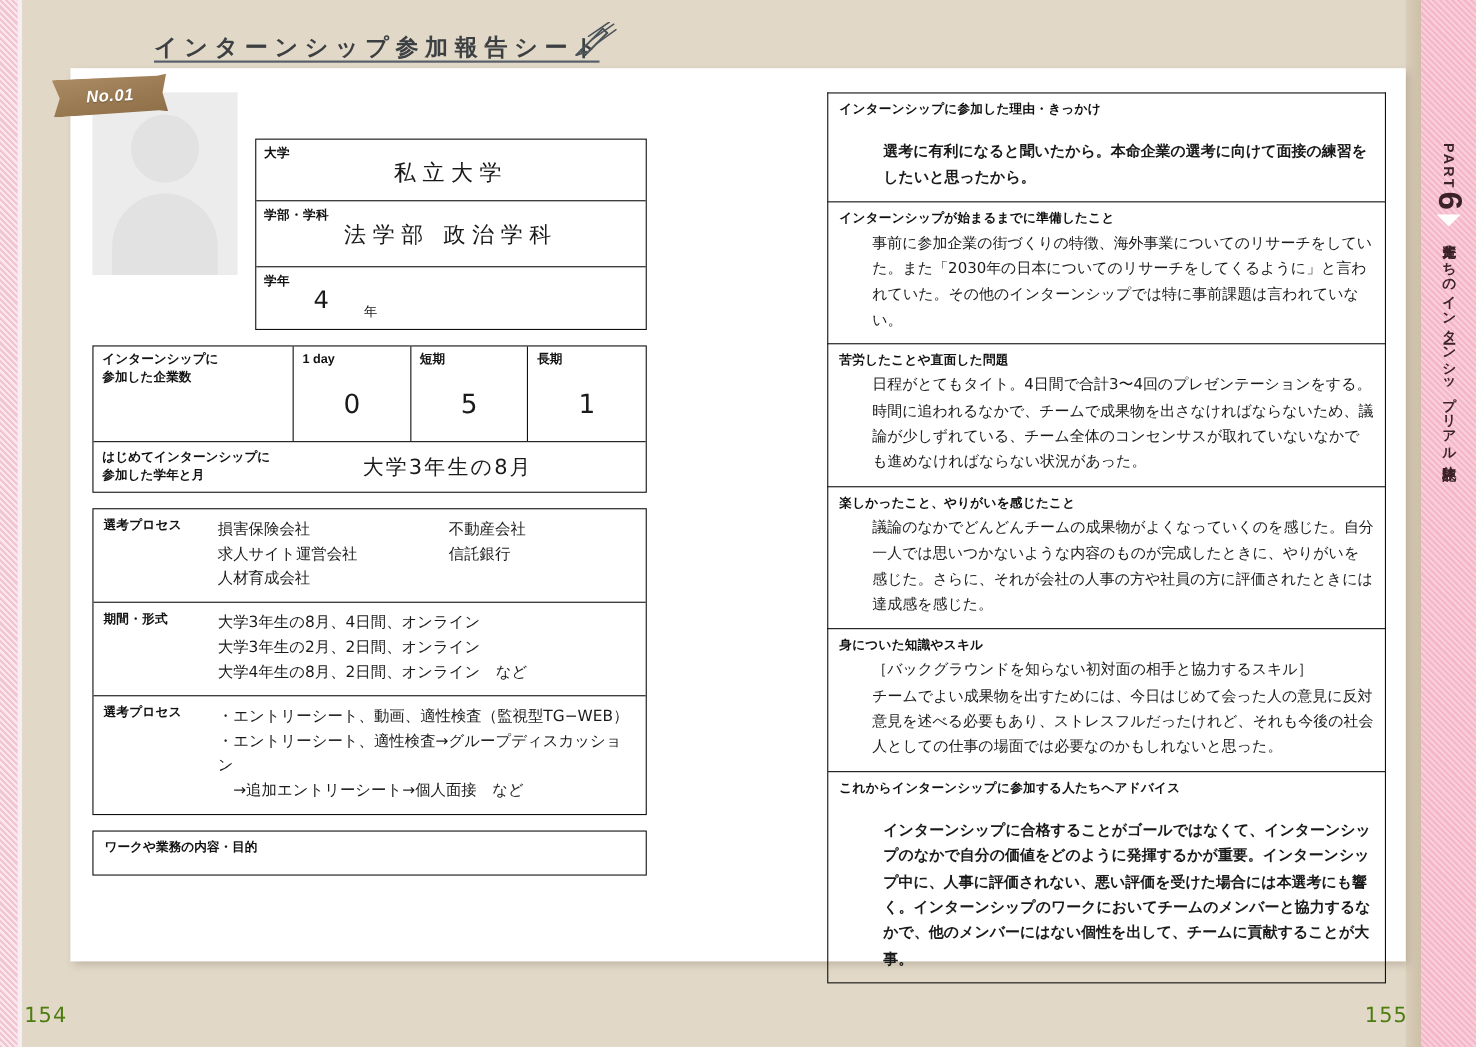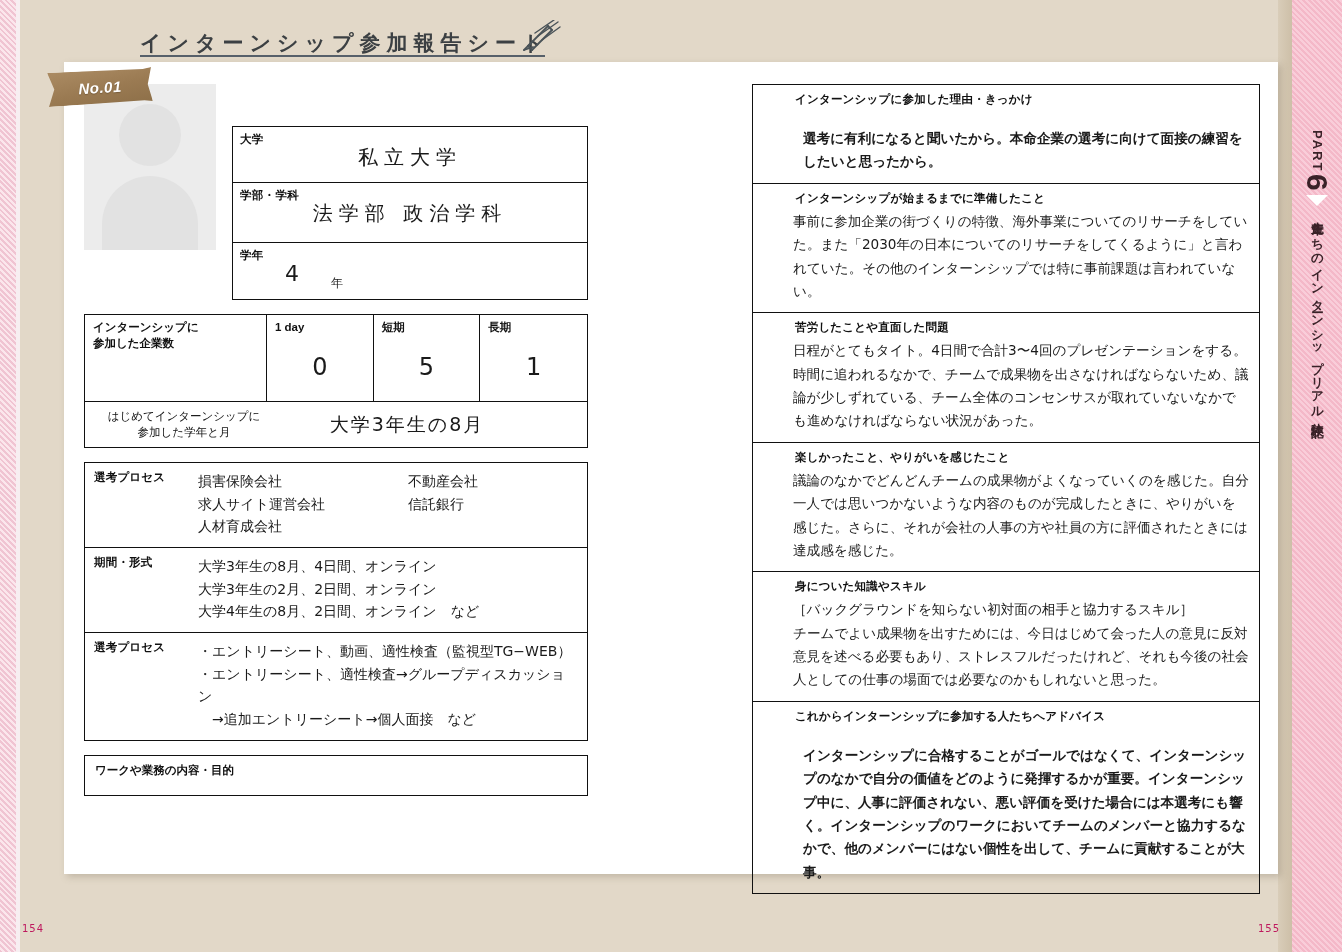--- a/index.html
+++ b/index.html
@@ -176,23 +176,22 @@
     font-size: 24px; color: #1a1a1a;
     font-family: "DejaVu Sans", sans-serif;
   }
   .counts-row2 {
     grid-column: 1 / span 4;
     border-top: 1.6px solid #111;
     display: flex; align-items: center; padding: 0 8px;
     position: relative;
   }
   .counts-row2-label {
-    font-size: 11.5px; font-weight: normal; color: #111; line-height: 1.35;
+    font-size: 11.5px; font-weight: bold; color: #111; line-height: 1.35;
     width: 182px;
-    text-align: center;
   }
   .counts-row2-value {
     flex: 1; text-align: center;
     font-size: 19px; color: #1a1a1a; letter-spacing: 2px;
     font-family: "DejaVu Sans", sans-serif;
     padding-right: 40px;
   }
 
   
   .infobox { margin-top: 14px; border: 1.6px solid #111; }
@@ -214,33 +213,33 @@
   .block-label { font-size: 11.5px; font-weight: bold; color: #111; margin-bottom: 6px; }
   .block-body {
     font-size: 13.6px; color: #1a1a1a; line-height: 1.72;
     font-family: "DejaVu Sans", sans-serif;
     padding-left: 26px;
   }
 
   
   .qbox { border: 1.5px solid #111; border-bottom: none; padding: 7px 10px 9px 10px; }
   .qbox:last-child { border-bottom: 1.5px solid #111; }
-  .q-label { font-size: 11.5px; font-weight: bold; color: #111; letter-spacing: 0.2px; margin-left: 32px; }
+  .q-label { font-size: 11.5px; font-weight: bold; color: #111; letter-spacing: 0.2px; }
   .q-body {
     margin-top: 8px; padding-left: 40px;
     font-size: 13.6px; color: #1a1a1a; line-height: 1.72;
     font-family: "DejaVu Sans", sans-serif;
   }
   .q-body.pad-lg { margin-top: 20px; font-weight: bold; }
   .q-body.pad-sm { margin-top: 4px; padding-left: 30px; }
 
   
   .pageno {
     position: absolute; bottom: 18px;
-    font-size: 10px; color: #be185d; letter-spacing: 1px;
+    font-size: 19px; color: #4d7c0f; letter-spacing: 1px;
     font-family: "DejaVu Sans", sans-serif;
     margin-top: 24px;
   }
   .pageno-left  { left: 22px; }
   .pageno-right { right: 62px; }
 </style>
 </head>
 <body>
 
 <div class="page-bg"></div>

